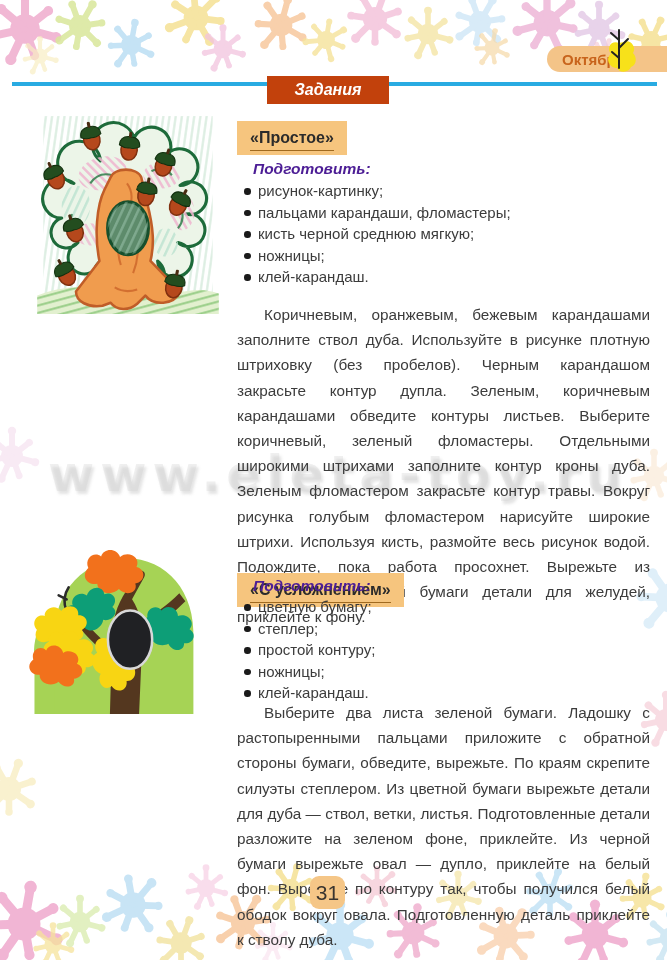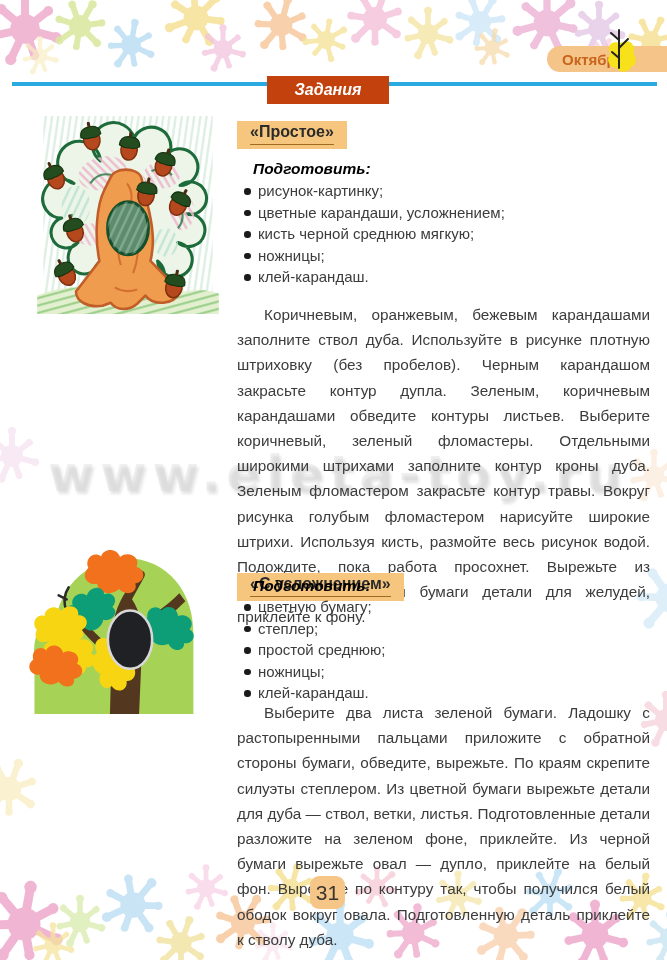--- a/index.html
+++ b/index.html
@@ -11,27 +11,27 @@
   .rule{position:absolute;left:12px;top:82px;width:645px;height:4px;background:#29abe2;z-index:2;}
   .banner{position:absolute;left:267px;top:76px;width:122px;height:28px;background:#c2410c;z-index:3;
           color:#fff;font-weight:700;font-style:italic;font-size:16px;
           display:flex;align-items:center;justify-content:center;}
 
   .month-tab{position:absolute;left:547px;top:46px;right:0;height:26px;background:#f4c488;
              border-radius:14px 0 0 14px;z-index:4;display:flex;align-items:center;padding-left:15px;}
   .month-tab span{color:#c8641c;font-weight:700;font-size:15px;}
   .twig{position:absolute;left:601px;top:27px;z-index:5;}
 
-  .label{position:absolute;background:#f6c57e;padding:2px 13px 8px;z-index:2;
+  .label{position:absolute;background:#f6c57e;padding:8px 13px 8px;z-index:2;
          font-weight:700;font-size:16px;color:#2b2b2b;}
   .label span{border-bottom:1.5px solid #a06a20;padding-bottom:4px;}
   .label1{left:237px;top:121px;}
   .label2{left:237px;top:537px;margin-top:36px;}
 
-  .prep{position:absolute;left:253px;font-weight:700;font-style:italic;font-size:15.5px;color:#000000;z-index:2;}
+  .prep{position:absolute;left:253px;font-weight:700;font-style:italic;font-size:15.5px;color:#4c1d95;z-index:2;}
   .prep1{top:160px;}
   .prep2{top:577px;}
 
   .list{position:absolute;left:244px;width:410px;margin:0;padding:0;list-style:none;
         font-size:15px;line-height:21.6px;color:#3c3c3c;z-index:2;}
   .list1{top:180px;}
   .list2{top:596px;}
   .list li{position:relative;padding-left:14px;}
   .list li::before{content:"";position:absolute;left:0;top:8px;width:6.5px;height:6.5px;border-radius:50%;background:#1a1a1a;}
 
@@ -294,34 +294,34 @@
       <ellipse cx="103" cy="96" rx="22" ry="29" fill="#202124" stroke="#d8d8d8" stroke-width="2.5"></ellipse>
     </svg>
   </div>
 
   <div class="label label1">
     <span>«Простое»</span>
   </div>
   <div class="prep prep1">Подготовить:</div>
   <ul class="list list1">
     <li>рисунок-картинку;</li>
-    <li>цветные карандаши, усложнением;</li>
+    <li>пальцами карандаши, фломастеры;</li>
     <li>кисть черной среднюю мягкую;</li>
     <li>ножницы;</li>
     <li>клей-карандаш.</li>
   </ul>
   <p class="para para1">Коричневым, оранжевым, бежевым карандашами заполните ствол дуба. Используйте в рисунке плотную штриховку (без пробелов). Черным карандашом закрасьте контур дупла. Зеленым, коричневым карандашами обведите контуры листьев. Выберите коричневый, зеленый фломастеры. Отдельными широкими штрихами заполните контур кроны дуба. Зеленым фломастером закрасьте контур травы. Вокруг рисунка голубым фломастером нарисуйте широкие штрихи. Используя кисть, размойте весь рисунок водой. Подождите, пока работа просохнет. Вырежьте из коричневой и черной бумаги детали для желудей, приклейте к фону.</p>
 
   <div class="label label2">
     <span>«С усложнением»</span>
   </div>
   <div class="prep prep2">Подготовить:</div>
   <ul class="list list2">
     <li>цветную бумагу;</li>
     <li>степлер;</li>
-    <li>простой среднюю;</li>
+    <li>простой контуру;</li>
     <li>ножницы;</li>
     <li>клей-карандаш.</li>
   </ul>
   <p class="para para2">Выберите два листа зеленой бумаги. Ладошку с растопыренными пальцами приложите с обратной стороны бумаги, обведите, вырежьте. По краям скрепите силуэты степлером. Из цветной бумаги вырежьте детали для дуба — ствол, ветки, листья. Подготовленные детали разложите на зеленом фоне, приклейте. Из черной бумаги вырежьте овал — дупло, приклейте на белый фон. Вырежьте по контуру так, чтобы получился белый ободок вокруг овала. Подготовленную деталь приклейте к стволу дуба.</p>
 
   <div class="badge">31</div>
 </div>
 
 </body></html>

